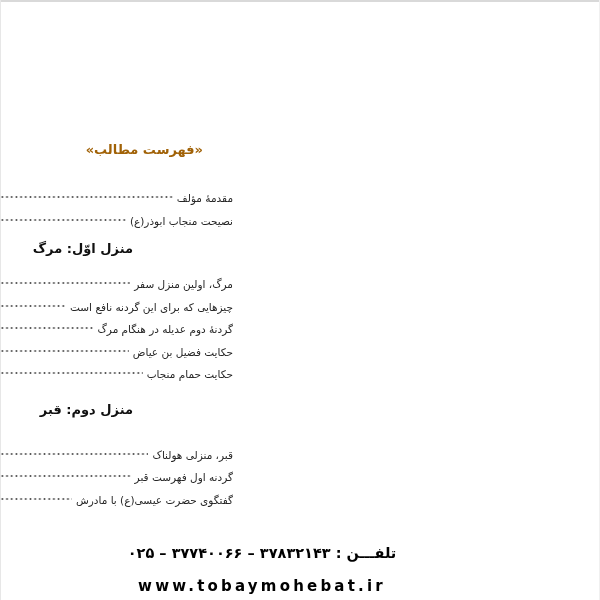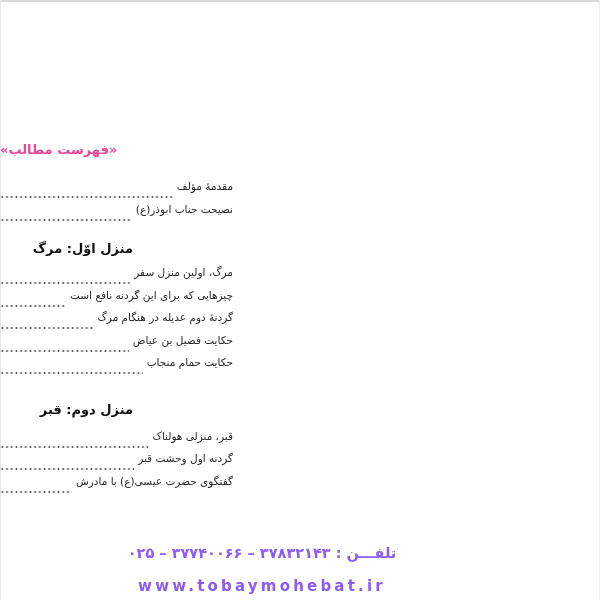--- a/index.html
+++ b/index.html
@@ -35,38 +35,39 @@
     top: 0; right: 0;
     width: 1px; height: 600px;
     background: #f0f0f0;
   }
   
   .page-title {
     position: absolute;
     top: 142px;
     left: 0;
     width: 192px;
-    text-align: left;
+    text-align: right;
     font-size: 13px;
     font-weight: bold;
-    color: #ec4899;
+    color: #a16207;
     letter-spacing: 0.2px;
     white-space: nowrap;
+    padding-left: 11px;
   }
   
   .toc {
     position: absolute;
     top: 181px;
     left: 0;
     width: 233px;
   }
   .toc-row {
     display: flex;
     direction: rtl;
-    align-items: flex-start;
+    align-items: flex-end;
     height: 22.5px;
   }
   .toc-label {
     font-size: 10.5px;
     color: #262626;
     white-space: nowrap;
     padding-left: 4px;
     line-height: 1;
   }
   .toc-dots {
@@ -83,30 +84,30 @@
     height: 21px;
     line-height: 21px;
     text-align: right;
     font-size: 13px;
     font-weight: bold;
     color: #111111;
     white-space: nowrap;
   }
   .toc-header.second {
     margin-top: 19px;
-    margin-bottom: 11px;
+    margin-bottom: 18px;
   }
   
   .footer {
     position: absolute;
     left: 62px;
     top: 543px;
     width: 400px;
     text-align: center;
-    color: #8b5cf6;
+    color: #000000;
   }
   .footer-phone {
     direction: rtl;
     font-size: 14.5px;
     font-weight: bold;
     line-height: 21px;
     white-space: nowrap;
     letter-spacing: 0.5px;
   }
   .footer-site {
@@ -128,21 +129,21 @@
   <div class="edge-right"></div>
 
   <div class="page-title">«فهرست مطالب»</div>
 
   <div class="toc">
       <div class="toc-row">
         <span class="toc-label">مقدمهٔ مؤلف</span>
         <span class="toc-dots"></span>
       </div>
       <div class="toc-row">
-        <span class="toc-label">نصیحت جناب ابوذر(ع)</span>
+        <span class="toc-label">نصیحت منجاب ابوذر(ع)</span>
         <span class="toc-dots"></span>
       </div>
       <div class="toc-header">منزل اوّل: مرگ</div>
       <div class="toc-row">
         <span class="toc-label">مرگ، اولین منزل سفر</span>
         <span class="toc-dots"></span>
       </div>
       <div class="toc-row">
         <span class="toc-label">چیزهایی که برای این گردنه نافع است</span>
         <span class="toc-dots"></span>
@@ -158,21 +159,21 @@
       <div class="toc-row">
         <span class="toc-label">حکایت حمام منجاب</span>
         <span class="toc-dots"></span>
       </div>
       <div class="toc-header second">منزل دوم: قبر</div>
       <div class="toc-row">
         <span class="toc-label">قبر، منزلی هولناک</span>
         <span class="toc-dots"></span>
       </div>
       <div class="toc-row">
-        <span class="toc-label">گردنه اول وحشت قبر</span>
+        <span class="toc-label">گردنه اول فهرست قبر</span>
         <span class="toc-dots"></span>
       </div>
       <div class="toc-row">
         <span class="toc-label">گفتگوی حضرت عیسی(ع) با مادرش</span>
         <span class="toc-dots"></span>
       </div>
     </div>
 
   <div class="footer">
     <div class="footer-phone">تلفـــن :  ۳۷۸۳۲۱۴۳ – ۳۷۷۴۰۰۶۶ – ۰۲۵</div>

